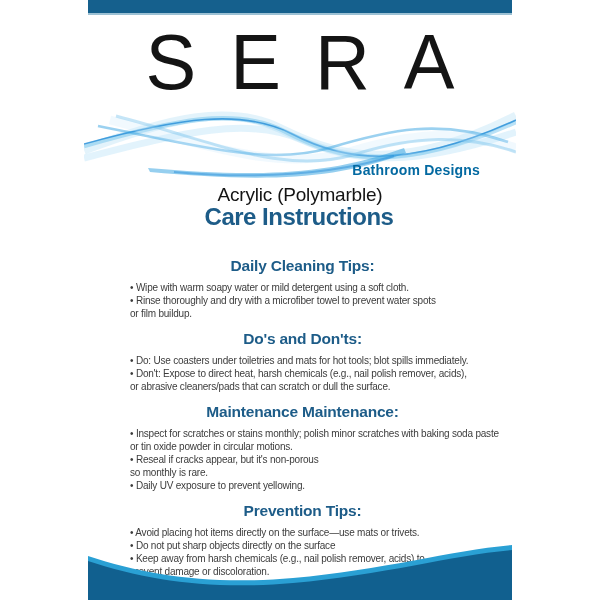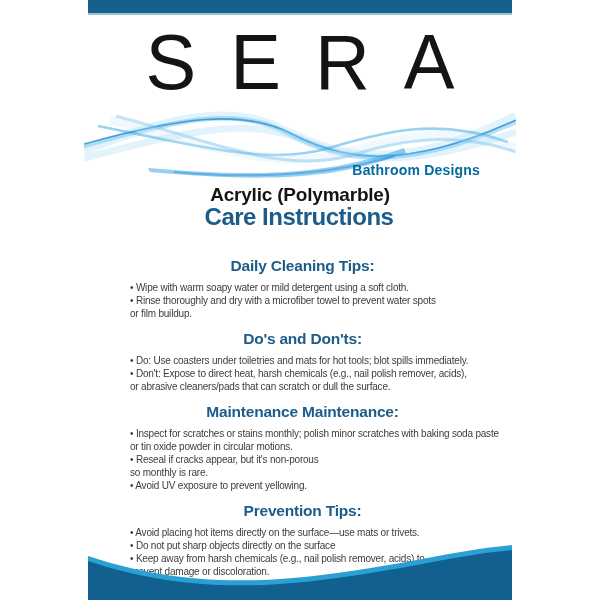--- a/index.html
+++ b/index.html
@@ -26,21 +26,21 @@
   
   .mid-wave{position:absolute;left:84px;top:86px;width:432px;height:98px;}
 
   .tagline{
     position:absolute;right:120px;top:162px;
     font-size:14px;font-weight:bold;color:#0369a1;letter-spacing:0.2px;
   }
 
   .subtitle{
     position:absolute;left:88px;top:184px;width:424px;text-align:center;
-    font-size:19px;font-weight:bold;color:#141414;letter-spacing:-0.2px;
+    font-size:19px;font-weight:normal;color:#141414;letter-spacing:-0.2px;
   }
   .main-title{
     position:absolute;left:87px;top:203px;width:424px;text-align:center;
     font-size:24px;font-weight:bold;color:#1d5c88;letter-spacing:-0.5px;
   }
 
   
   .sections{
     position:absolute;left:130px;top:256px;width:345px;
   }
@@ -116,21 +116,21 @@
     <div class="section">
       <div class="section-head">
         <span class="section-heading">Maintenance Maintenance:</span>
         <span class="section-rule"></span>
       </div>
       <div class="section-body">
           <div class="section-line">• Inspect for scratches or stains monthly; polish minor scratches with baking soda paste</div>
           <div class="section-line">or tin oxide powder in circular motions.</div>
           <div class="section-line">• Reseal if cracks appear, but it's non-porous</div>
           <div class="section-line">so monthly is rare.</div>
-          <div class="section-line">• Avoid UV exposure to prevent yellowing.</div>
+          <div class="section-line">• Daily UV exposure to prevent yellowing.</div>
         </div>
     </div>
 
     <div class="section">
       <div class="section-head">
         <span class="section-heading">Prevention Tips:</span>
         <span class="section-rule"></span>
       </div>
       <div class="section-body">
           <div class="section-line">• Avoid placing hot items directly on the surface—use mats or trivets.</div>

